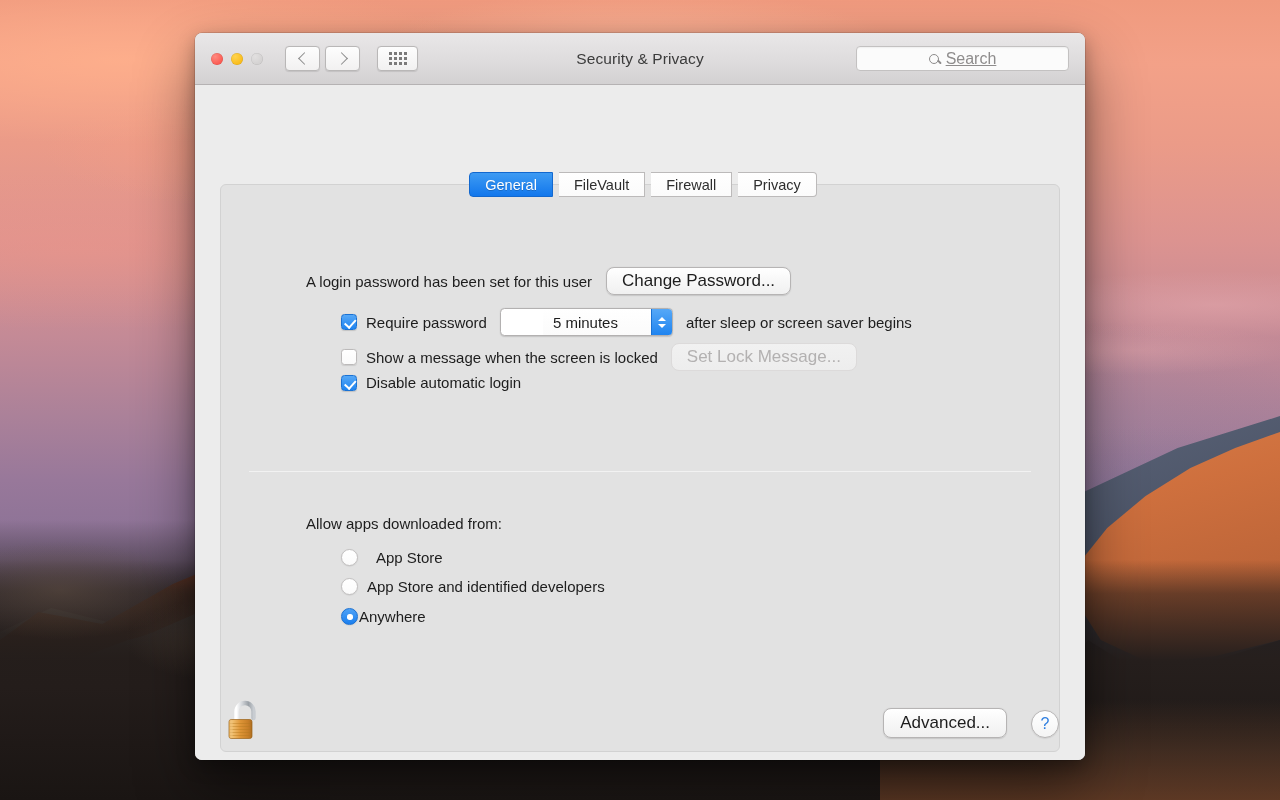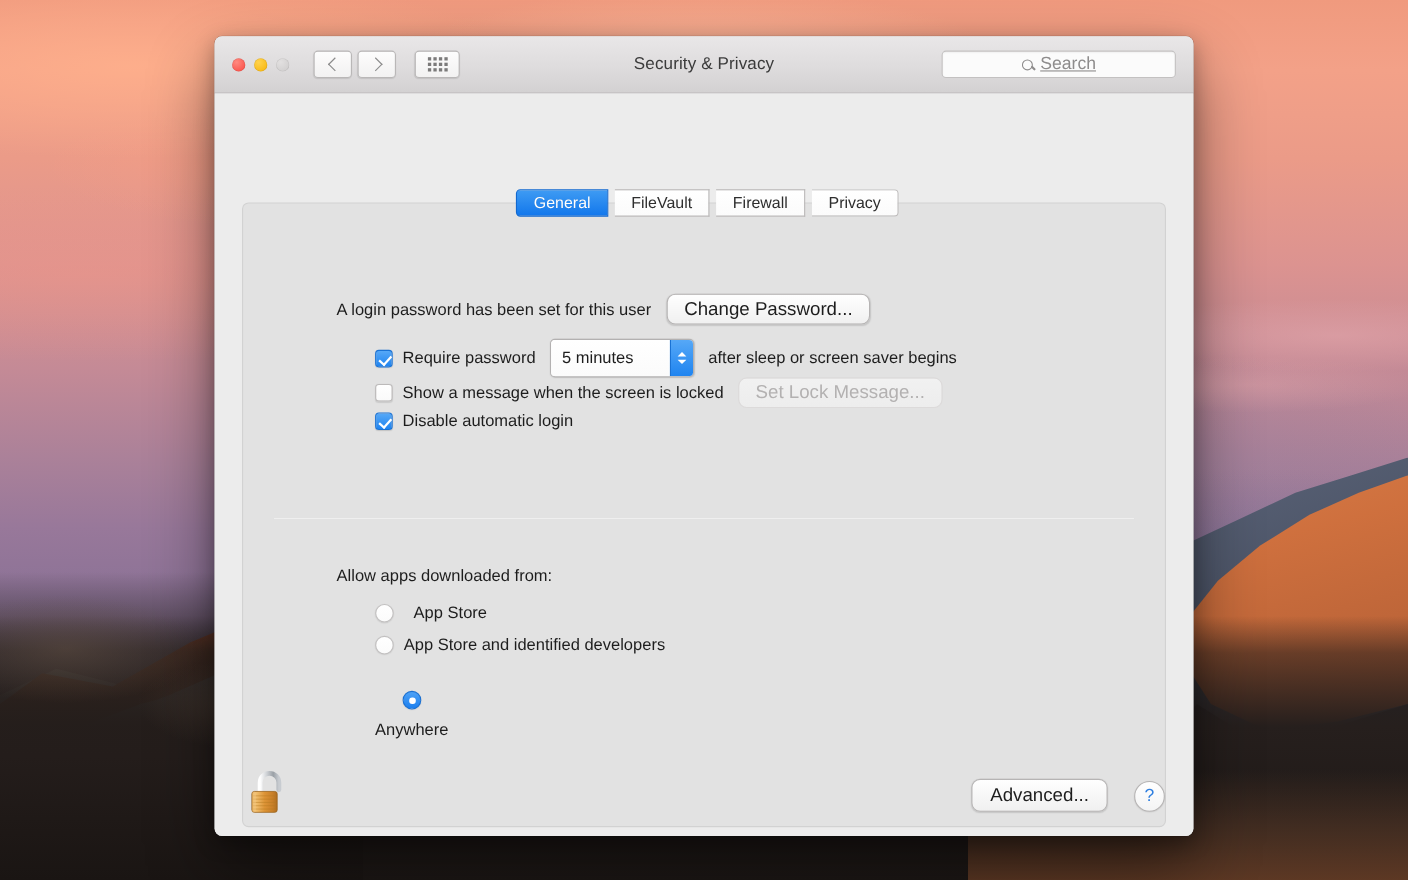--- a/index.html
+++ b/index.html
@@ -338,29 +338,30 @@
     content: "";
     position: absolute;
     left: 5.3px; top: 5.3px;
     width: 5.4px; height: 5.4px;
     border-radius: 50%;
     background: #ffffff;
   }
 
   
   .popup {
-    height: 35px;
+    height: 28px;
     display: inline-flex;
     align-items: stretch;
     border-radius: 4.5px;
     overflow: hidden;
     border: .5px solid #b3b1b1;
     box-shadow: 0 .5px 1.2px rgba(0,0,0,.14);
     background: #ffffff;
     cursor: default;
+    padding-left: 42px;
   }
   .popup .pv {
     min-width: 108px;
     display: flex; align-items: center;
     padding: 0 10px;
     font-size: 15px;
     color: #1d1d1d;
     background: linear-gradient(180deg, #ffffff 0%, #fbfbfb 100%);
     white-space: nowrap;
   }
@@ -550,21 +551,21 @@
         </div>
 
         <div class="row" style="left:120px; top:364px; gap:18px;">
           <span class="rb off"></span>
           <span class="label-text">App Store</span>
         </div>
         <div class="row" style="left:120px; top:393px; gap:9px;">
           <span class="rb off"></span>
           <span class="label-text">App Store and identified developers</span>
         </div>
-        <div class="row" style="left:120px; top:443px; gap:10px;flex-direction:column;">
+        <div class="row" style="left:120px; top:423px; gap:1px;">
           <span class="rb on"></span>
           <span class="label-text">Anywhere</span>
         </div>
 
       </div>
     </div>
 
     <div id="bottom-bar">
 
       <div id="lock-button">

